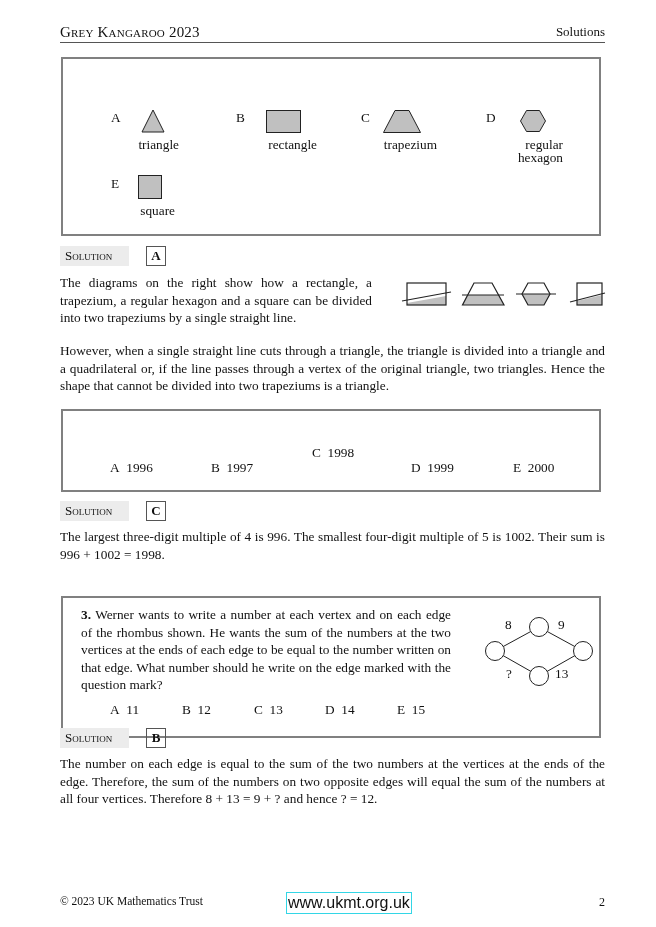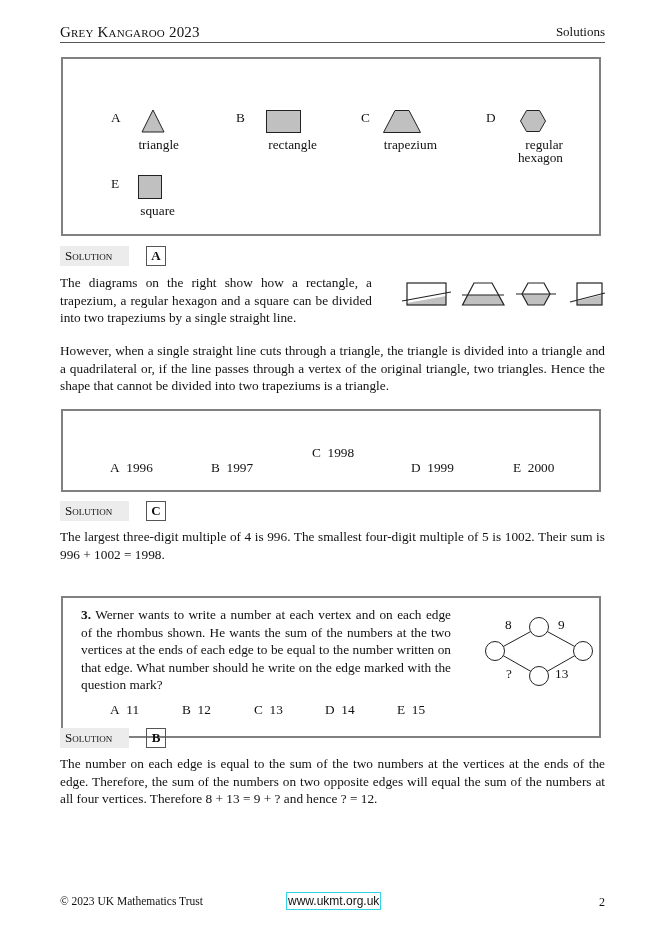--- a/index.html
+++ b/index.html
@@ -16,21 +16,21 @@
   .opt { position: absolute; white-space: nowrap; }
   .shape-label { position: absolute; text-align: right; line-height: 13px; }
 
   .sol-tag { position: absolute; left: 60px; width: 69px; height: 20px; background: #ececec;
              font-variant: small-caps; font-size: 13px; line-height: 20px; padding-left: 5px; box-sizing: border-box; }
   .sol-ans { position: absolute; left: 146px; width: 20px; height: 20px; border: 1px solid #555;
              box-sizing: border-box; text-align: center; font-weight: bold; line-height: 18px; font-size: 13px; }
   .para { position: absolute; left: 60px; width: 545px; line-height: 17.6px; text-align: justify; }
 
   .footer-left { left: 60px; top: 895px; font-size: 11.5px; }
-  .footer-link { left: 286px; top: 892px; font-family: "Liberation Sans", "DejaVu Sans", sans-serif; font-size: 12px;
+  .footer-link { left: 286px; top: 892px; font-family: "Liberation Sans", "DejaVu Sans", sans-serif; font-size: 16px;
                  border: 1px solid #33d6e6; padding: 1px 1px; color: #111; text-decoration: none; }
   .footer-page { right: 51px; top: 895px; font-size: 12px; }
   svg { position: absolute; overflow: visible; }
 </style>
 </head>
 <body>
 
 <div class="abs hdr-left">Grey Kangaroo 2023</div>
 <div class="abs hdr-right">Solutions</div>
 <div class="abs hdr-rule"></div>

